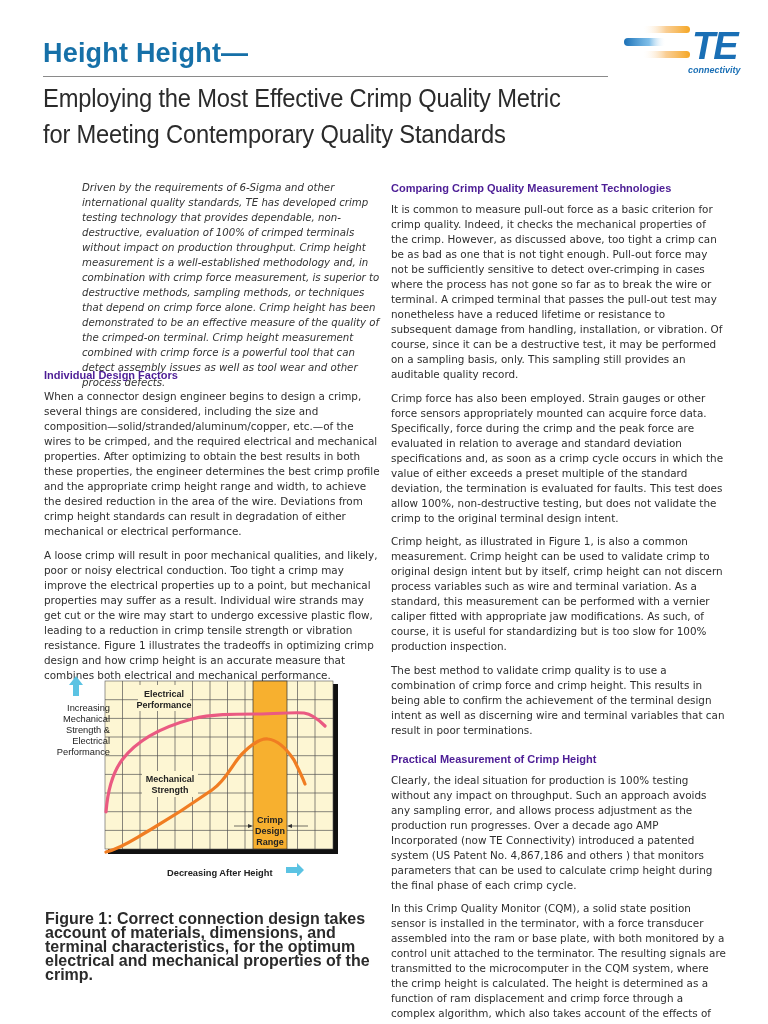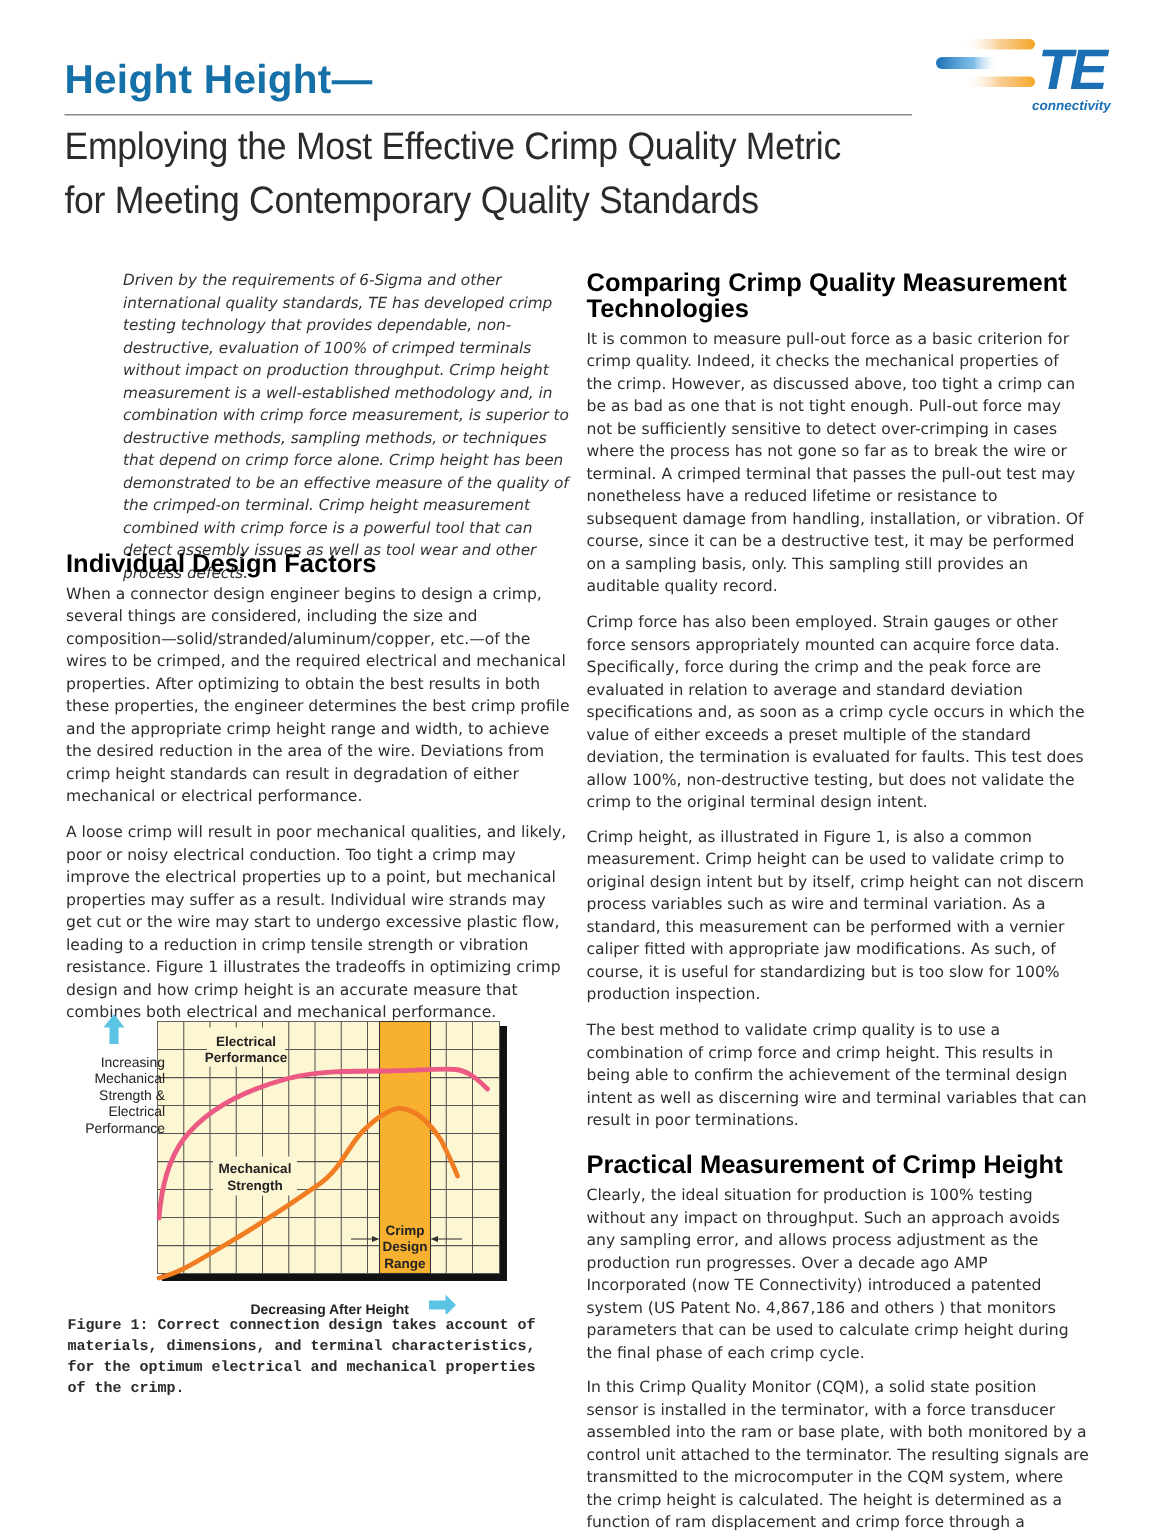--- a/index.html
+++ b/index.html
@@ -11,30 +11,30 @@
   .title-rule { left: 43px; top: 76px; width: 565px; height: 1px; background: #8a8a8a; }
   .subtitle { left: 43px; top: 80px; font-family: "Liberation Sans Narrow", "Liberation Sans", sans-serif; font-size: 25.5px; line-height: 36px; color: #2b2b2b; transform: scaleX(0.93); transform-origin: left top; letter-spacing: -0.2px; }
 
   
   .logo { left: 622px; top: 22px; width: 130px; height: 56px; }
 
   
   .col { font-size: 10.4px; line-height: 15px; color: #2e2e2e; }
   .col p { margin: 0 0 8.5px 0; }
   .intro { left: 82px; top: 180px; width: 300px; font-style: italic; font-size: 10.2px; line-height: 15px; color: #333; }
-  .h2 { font-family: "Liberation Sans", sans-serif; font-weight: bold; font-size: 17px; line-height: 17px; color: #000000; }
+  .h2 { font-family: "Liberation Sans", sans-serif; font-weight: bold; font-size: 11px; line-height: 17px; color: #4c1d95; }
   .left-col { left: 44px; top: 367px; width: 338px; }
   .right-col { left: 391px; top: 180px; width: 335px; }
   .h2-gap { margin-bottom: 5px; }
 
   
   .fig { left: 42px; top: 676px; width: 300px; height: 200px; text-align: center; }
   .ylabel { left: 44px; top: 703px; width: 66px; text-align: right; font-family: "Liberation Sans", sans-serif; font-weight: normal; font-size: 9.3px; line-height: 11px; color: #222; }
   .xlabel { left: 167px; top: 868px; font-family: "Liberation Sans", sans-serif; font-weight: bold; font-size: 9.3px; color: #222; }
-  .caption { left: 45px; top: 878px; width: 330px; font-family: Liberation Mono, monospace; font-weight: bold; font-size: 10px; line-height: 14px; color: #2b2b2b; }
+  .caption { left: 45px; top: 912px; width: 330px; font-family: Liberation Sans, sans-serif; font-weight: bold; font-size: 16px; line-height: 14px; color: #2b2b2b; }
   .chart-text { font-family: "Liberation Sans", sans-serif; font-weight: bold; font-size: 9px; fill: #222; }
 </style>
 </head>
 <body>
 
 <div class="abs title-blue">Height Height—</div>
 <div class="abs title-rule"></div>
 <div class="abs subtitle">
   <div>Employing the Most Effective Crimp Quality Metric</div>
   <div>for Meeting Contemporary Quality Standards</div>

